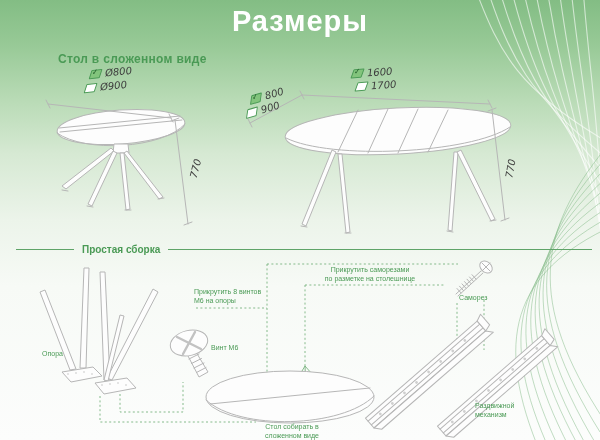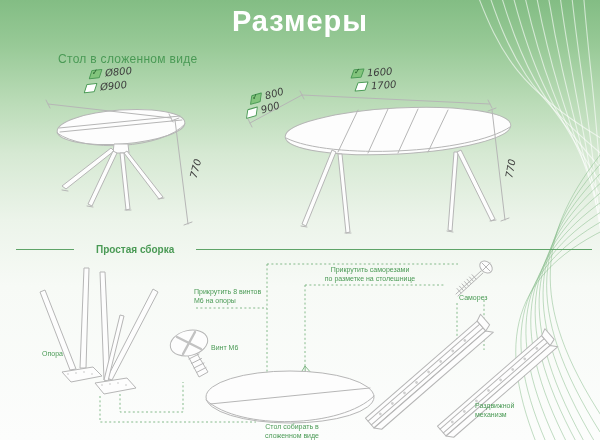--- a/index.html
+++ b/index.html
@@ -1,30 +1,30 @@
 <!DOCTYPE html>
 <html><head>
 <meta charset="utf-8">
 <style>
   html,body{margin:0;padding:0;}
   .page{position:relative;width:600px;height:440px;overflow:hidden;
         font-family:"Liberation Sans",sans-serif;
         background:linear-gradient(180deg,#83bd84 0%,#97c996 10%,#b7dab4 22%,#d6e9d3 35%,#ecf4ea 50%,#f7faf6 65%,#fcfdfc 100%);}
   .page-title{position:absolute;left:0;top:5px;width:100%;text-align:center;
         color:#ffffff;font-size:29px;font-weight:bold;letter-spacing:1px;margin:0;}
-  .sec-title{position:absolute;color:#4a9a55;font-size:12px;font-weight:normal;letter-spacing:.3px;white-space:nowrap;}
+  .sec-title{position:absolute;color:#4a9a55;font-size:12px;font-weight:bold;letter-spacing:.3px;white-space:nowrap;}
   .opt{position:absolute;display:flex;align-items:center;gap:4px;white-space:nowrap;}
   .cb{width:9px;height:7px;border:1px solid #4a9a55;background:#ffffff;border-radius:1px;
       transform:skewX(-24deg);display:inline-block;position:relative;}
   .cb.on{background:#82c47c;}
   .cb.on::after{content:"\2713";position:absolute;left:0px;top:-3px;font-size:8px;color:#27622e;transform:skewX(24deg);}
   .num{font-size:10px;font-style:italic;color:#3c3c3c;font-family:"DejaVu Sans",sans-serif;}
   .dim-v{position:absolute;font-size:10px;font-style:italic;color:#3c3c3c;
          font-family:"DejaVu Sans",sans-serif;display:inline-block;white-space:nowrap;}
-  .divider{position:absolute;left:16px;right:8px;top:244px;display:flex;align-items:center;gap:22px;}
+  .divider{position:absolute;left:16px;right:8px;top:244px;display:flex;align-items:center;gap:8px;}
   .divider .dl{height:1px;background:#5fa468;}
   .divider .dl.l{width:58px;}
   .divider .dl.r{flex:1;}
   .divider .dt{color:#4a9a55;font-size:10px;font-weight:bold;white-space:nowrap;}
   .albl{position:absolute;color:#4a9a55;font-size:7px;line-height:1.3;white-space:nowrap;}
   .albl.c{text-align:center;white-space:normal;}
   svg.art{position:absolute;left:0;top:0;}
   .ln{fill:none;stroke:#b6b6b6;stroke-width:1;stroke-linecap:round;stroke-linejoin:round;}
   .lf{fill:#fdfdfd;stroke:#b6b6b6;stroke-width:1;stroke-linejoin:round;}
   .dash{fill:none;stroke:#79b37f;stroke-width:.9;stroke-dasharray:2 2.4;}

